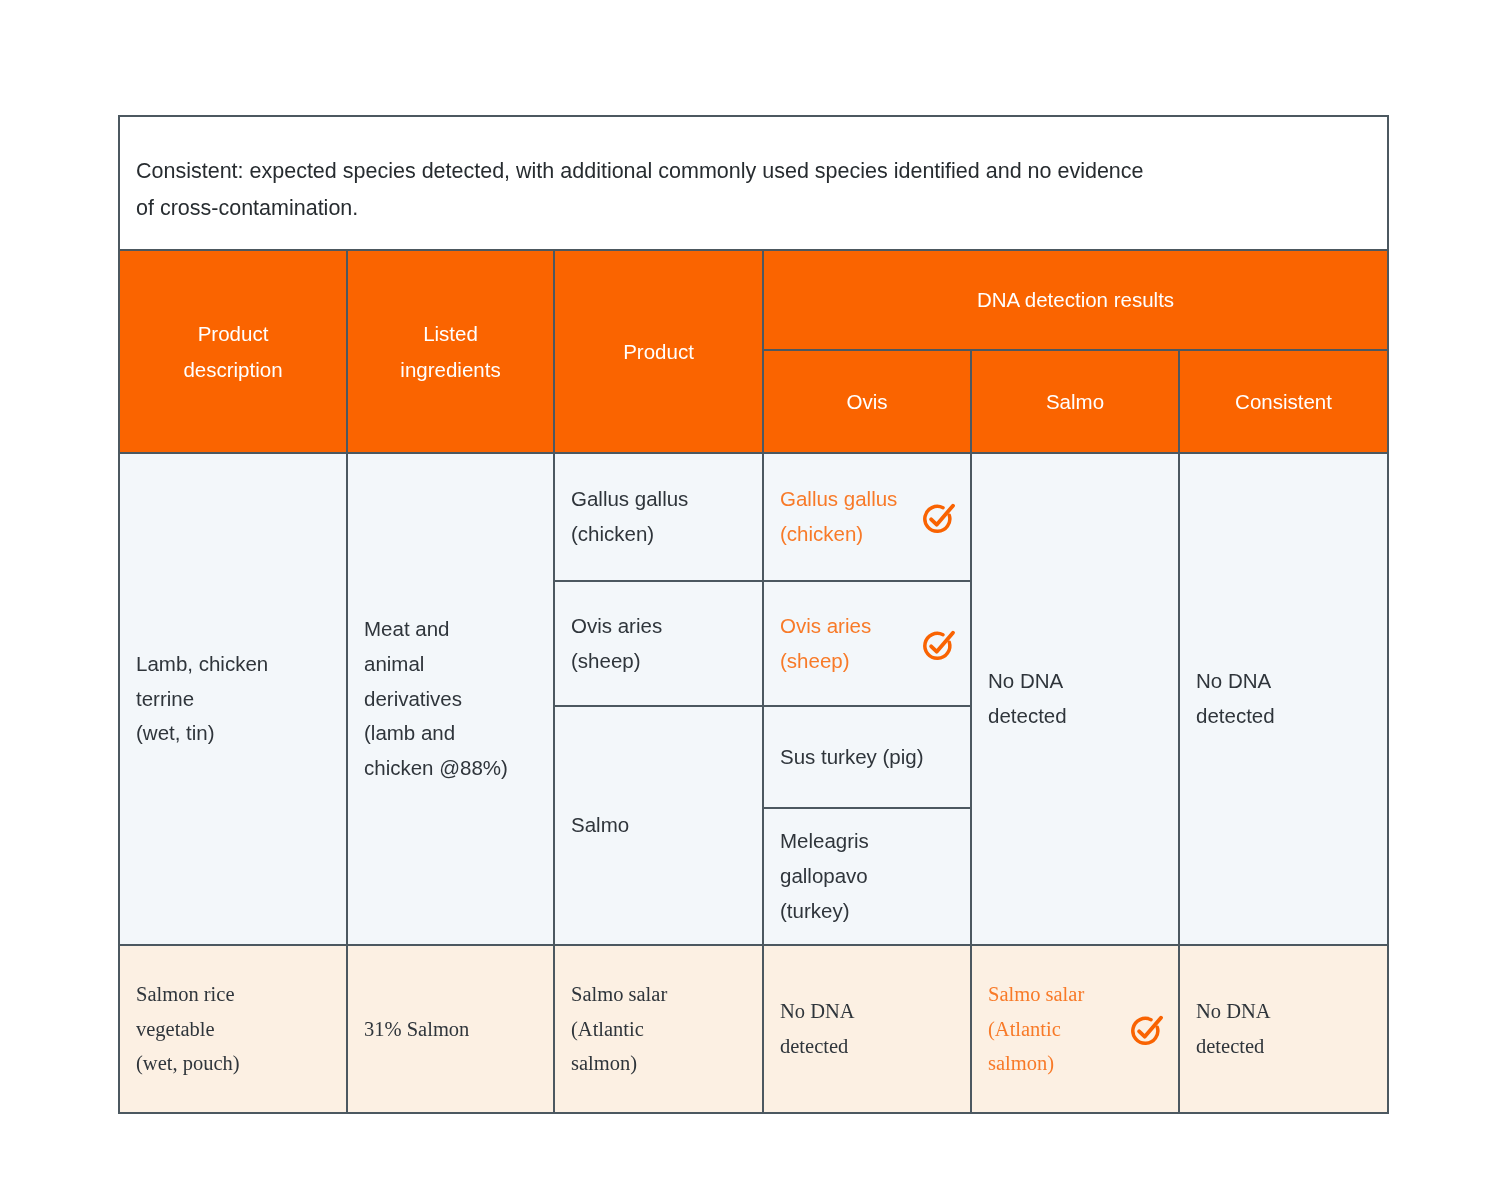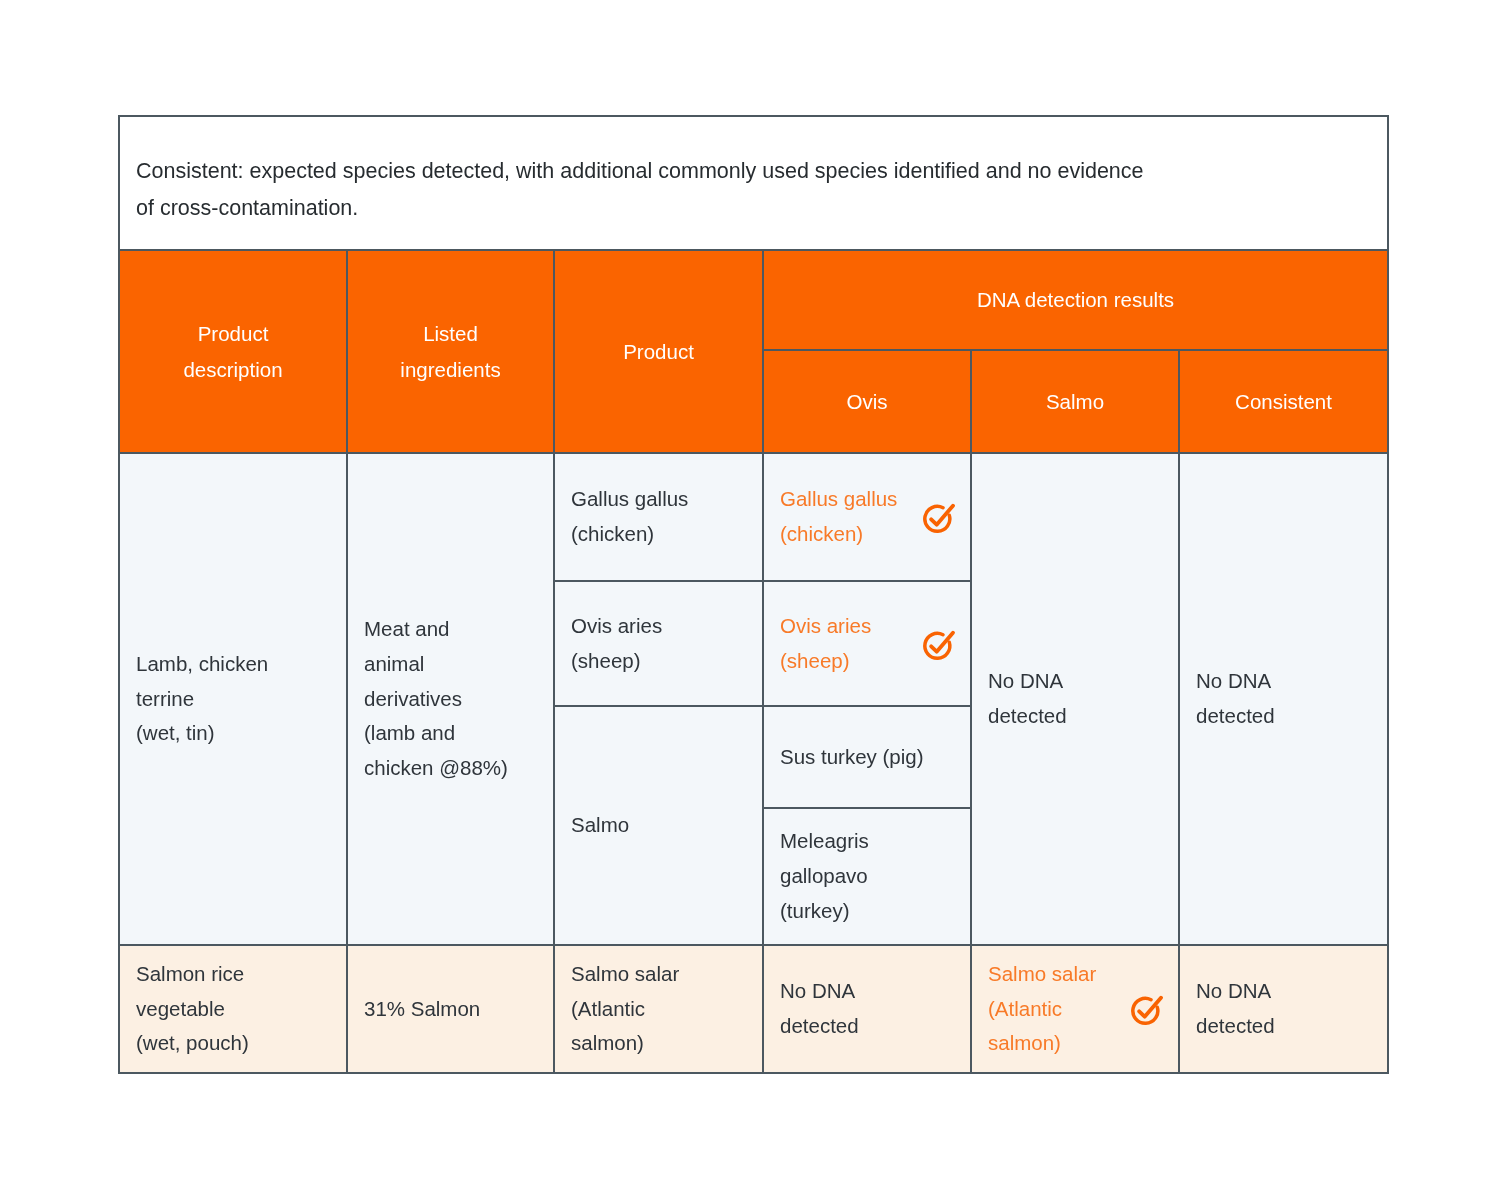--- a/index.html
+++ b/index.html
@@ -64,21 +64,21 @@
   }
   .check-icon { flex: 0 0 auto; display: block; }
   
   tr.r-cap { height: 134px; }
   tr.r-hb  { height: 100px; }
   tr.r-hc  { height: 103px; }
   tr.r-d   { height: 128px; }
   tr.r-e   { height: 125px; }
   tr.r-f   { height: 102px; }
   tr.r-g   { height: 137px; }
-  tr.r-h   { height: 128px; }
+  tr.r-h   { height: 168px; font-family: Liberation Serif, serif; }
 </style>
 </head>
 <body>
 
 <div class="table-wrap">
   <table class="report">
     <colgroup>
       <col style="width:228px">
         <col style="width:207px">
         <col style="width:209px">

